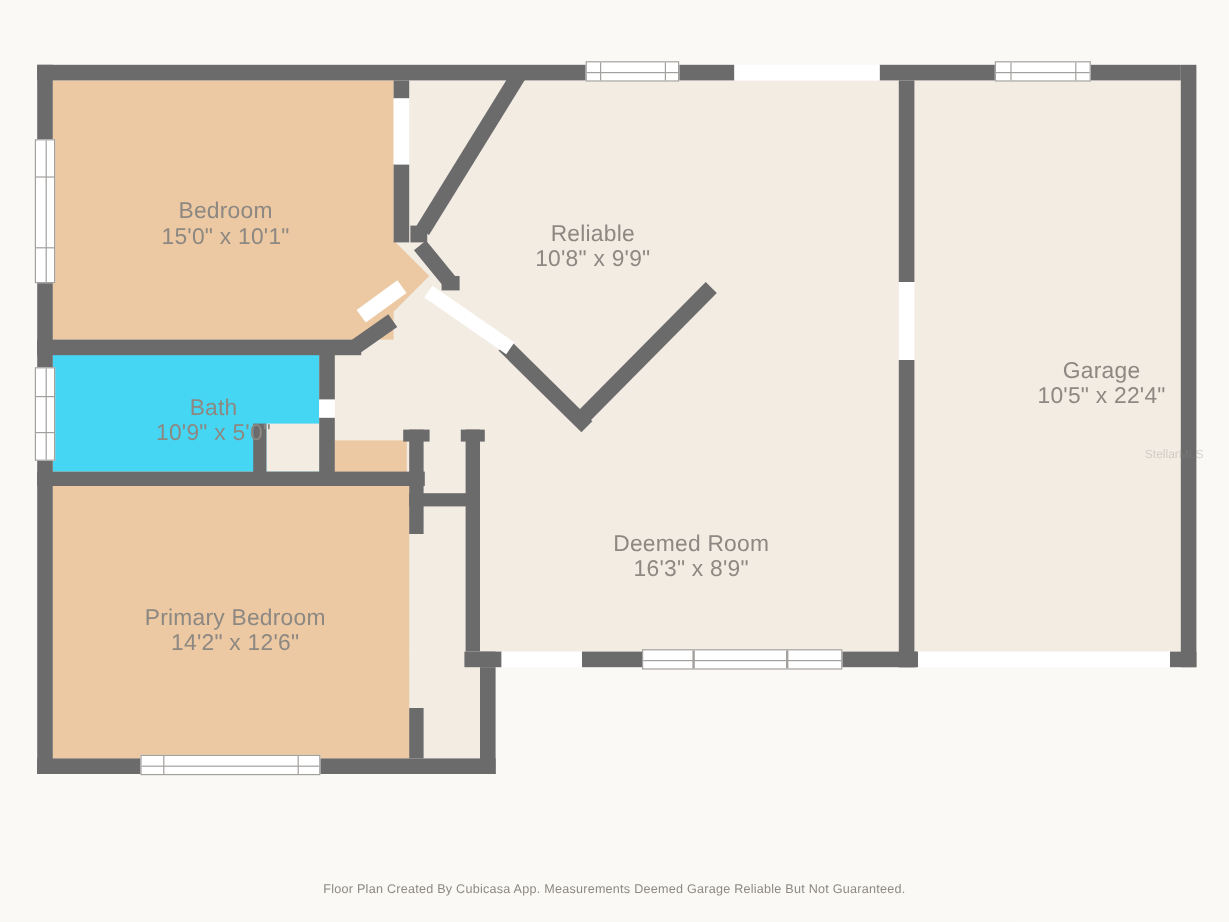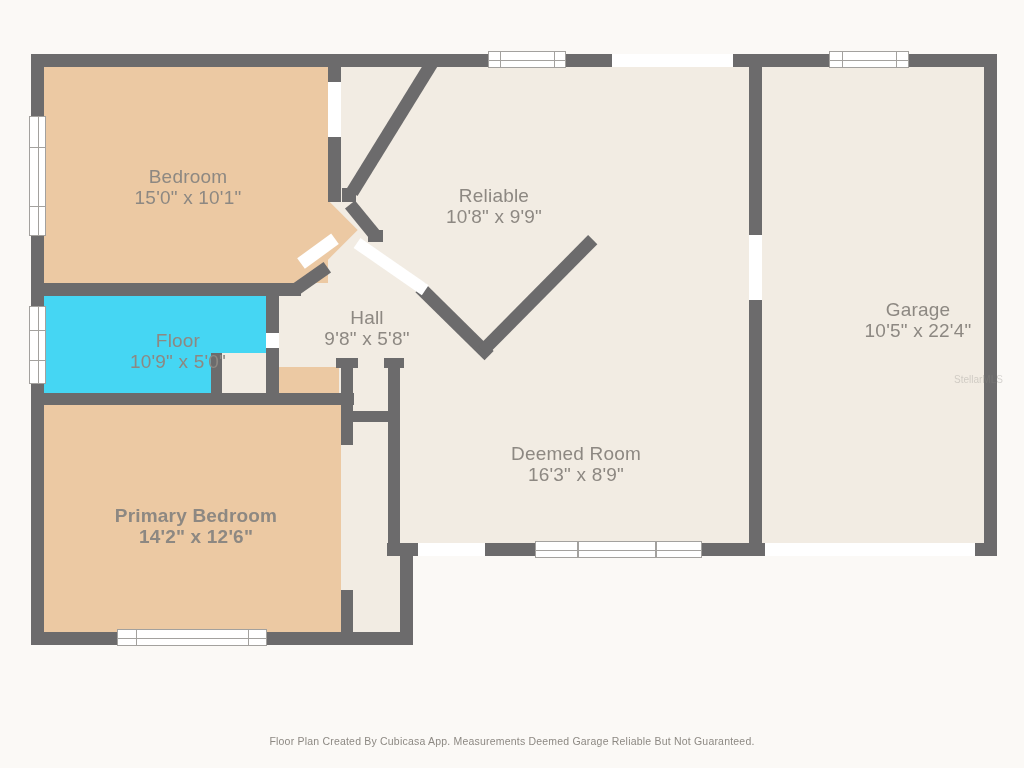--- a/index.html
+++ b/index.html
@@ -120,28 +120,24 @@
   </div>
   <div class="room-label" style="left:384px;top:185px;">
     <span>Reliable</span>
     <span class="dims">10'8" x 9'9"</span>
   </div>
   <div class="room-label" style="left:808px;top:299px;">
     <span>Garage</span>
     <span class="dims">10'5" x 22'4"</span>
   </div>
   <div class="room-label" style="left:68px;top:330px;">
-    <span>Floor</span>
+    <span>Bath</span>
     <span class="dims">10'9" x 5'0"</span>
   </div>
-  <div class="room-label" style="left:257px;top:307px;">
-    <span>Hall</span>
-    <span class="dims">9'8" x 5'8"</span>
-  </div>
-  <div class="room-label" style="left:86px;top:505px;font-weight:bold;">
+  <div class="room-label" style="left:86px;top:505px;">
     <span>Primary Bedroom</span>
     <span class="dims">14'2" x 12'6"</span>
   </div>
   <div class="room-label" style="left:466px;top:443px;">
     <span>Deemed Room</span>
     <span class="dims">16'3" x 8'9"</span>
   </div>
 
   <div class="watermark">StellarMLS</div>
   <div class="footer">Floor Plan Created By Cubicasa App. Measurements Deemed Garage Reliable But Not Guaranteed.</div>

